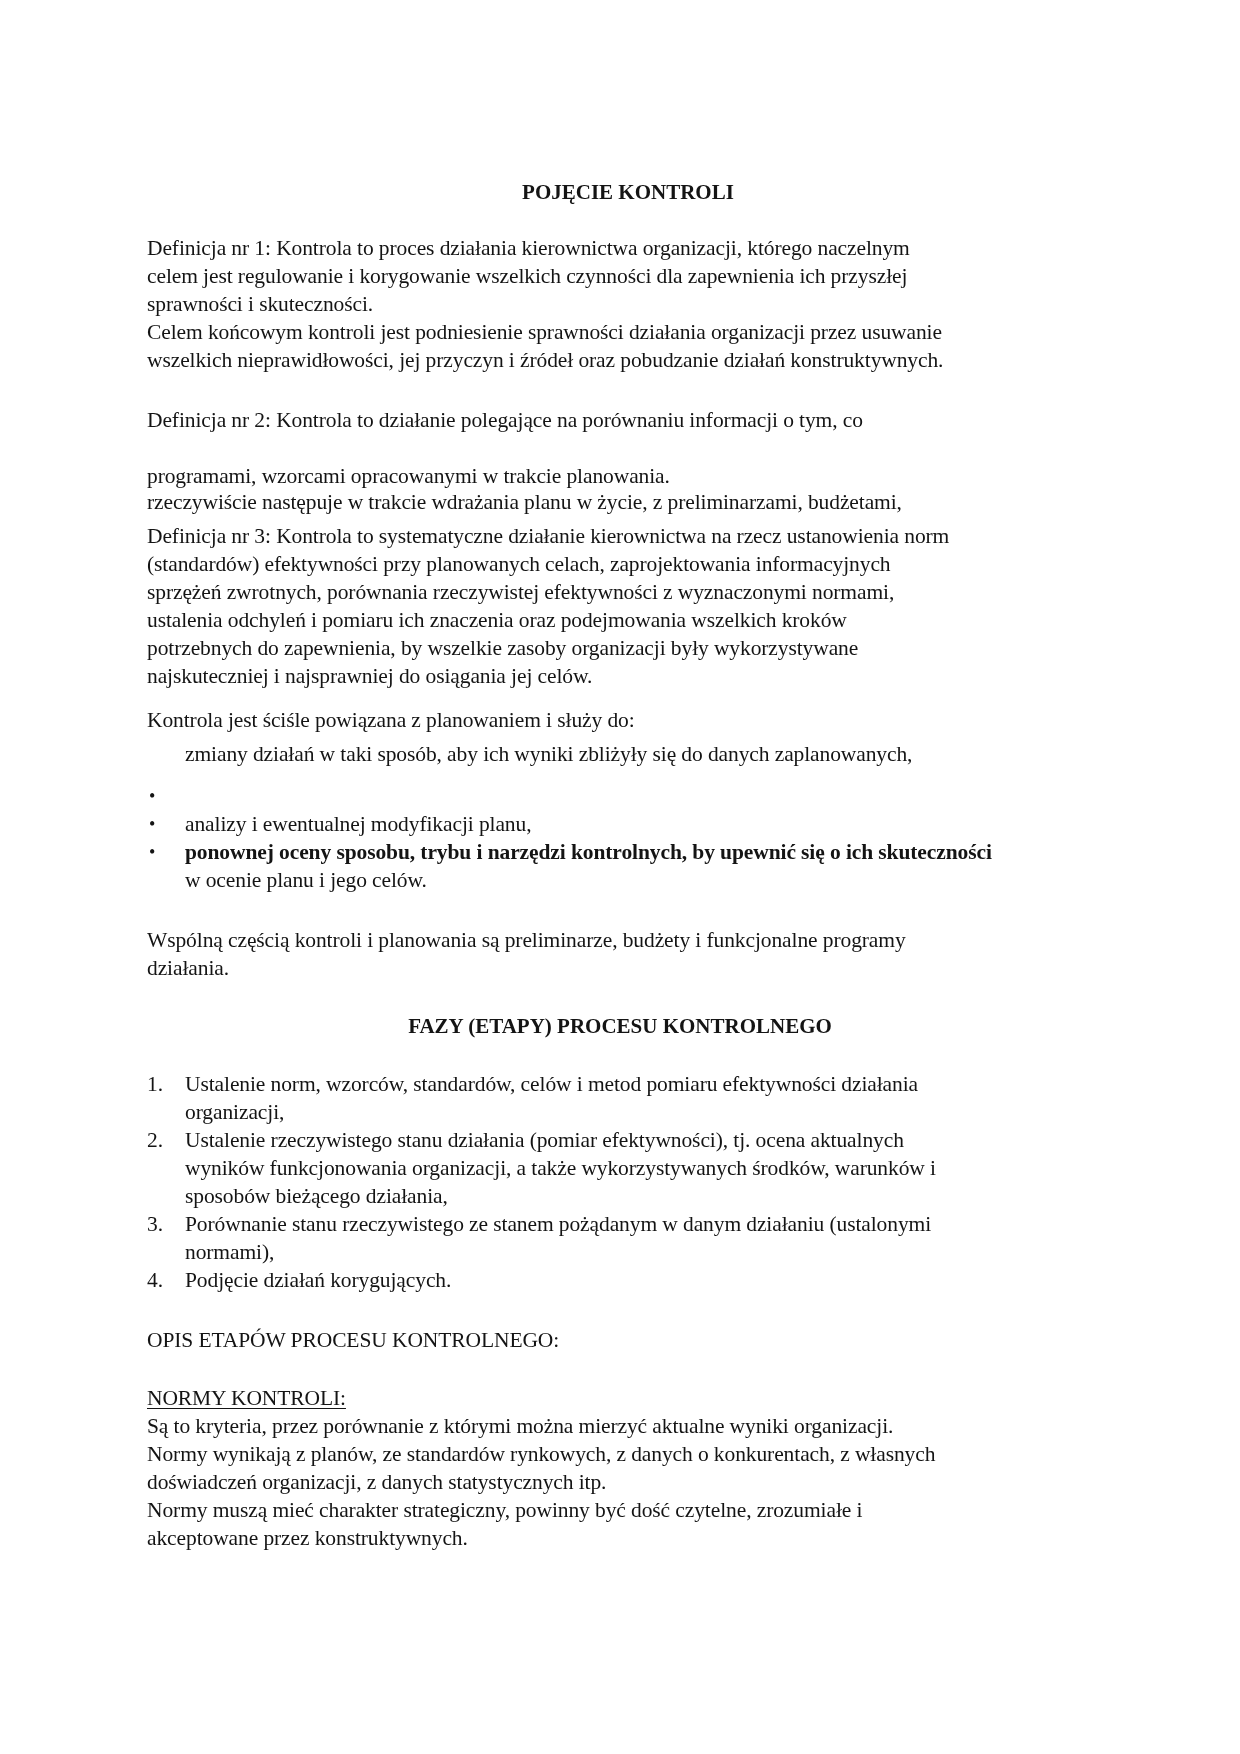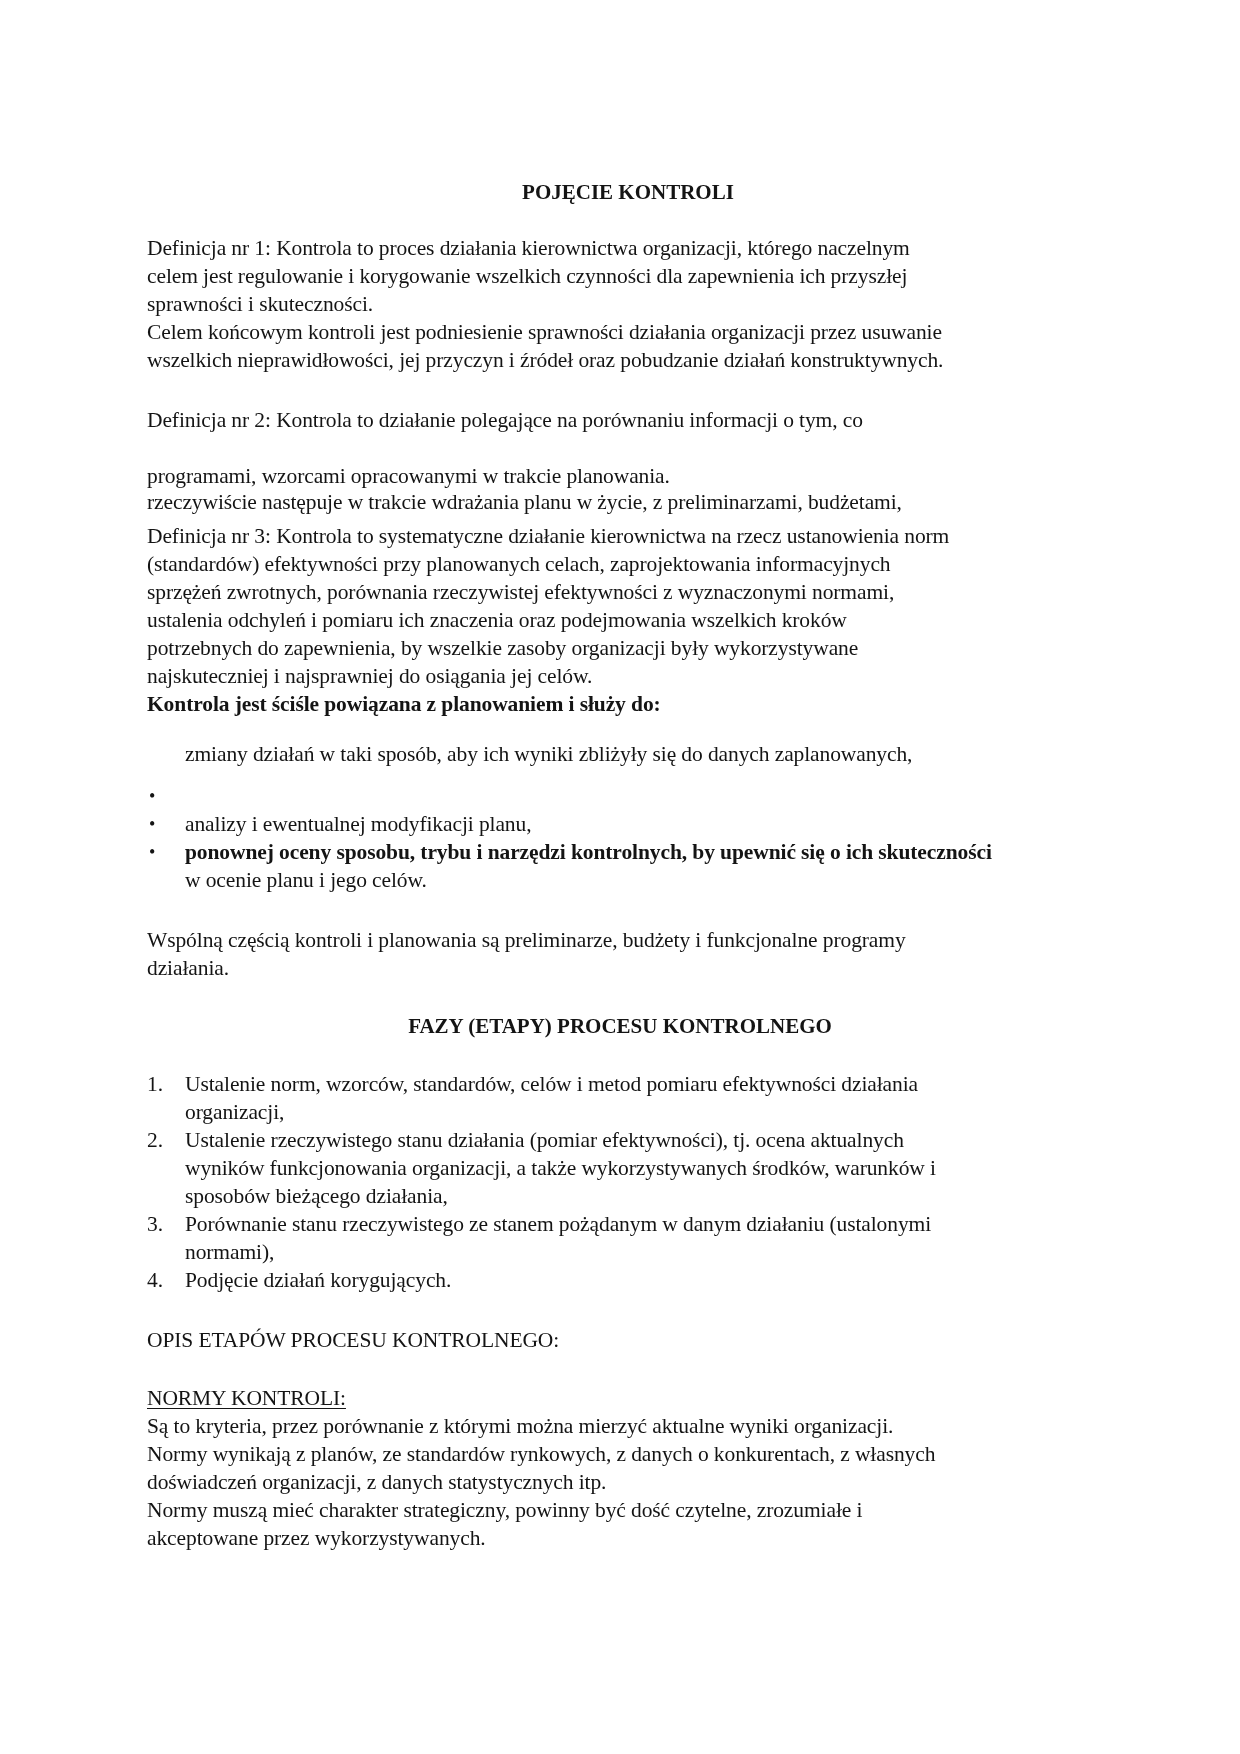--- a/index.html
+++ b/index.html
@@ -83,21 +83,21 @@
 
   <div>
     <div class="line" style="top:522px;">Definicja nr 3: Kontrola to systematyczne działanie kierownictwa na rzecz ustanowienia norm</div>
     <div class="line" style="top:550px;">(standardów) efektywności przy planowanych celach, zaprojektowania informacyjnych</div>
     <div class="line" style="top:578px;">sprzężeń zwrotnych, porównania rzeczywistej efektywności z wyznaczonymi normami,</div>
     <div class="line" style="top:606px;">ustalenia odchyleń i pomiaru ich znaczenia oraz podejmowania wszelkich kroków</div>
     <div class="line" style="top:634px;">potrzebnych do zapewnienia, by wszelkie zasoby organizacji były wykorzystywane</div>
     <div class="line" style="top:662px;">najskuteczniej i najsprawniej do osiągania jej celów.</div>
   </div>
 
-  <div class="line" style="top:690px;font-weight:bold;">Kontrola jest ściśle powiązana z planowaniem i służy do:</div>
+  <div class="line" style="top:706px;">Kontrola jest ściśle powiązana z planowaniem i służy do:</div>
 
   <div>
     <div>
       <span class="bullet" style="top:782px;">•</span>
       <div class="line indent" style="top:740px;">zmiany działań w taki sposób, aby ich wyniki zbliżyły się do danych zaplanowanych,</div>
     </div>
     <div>
       <span class="bullet" style="top:810px;">•</span>
       <div class="line indent" style="top:810px;">analizy i ewentualnej modyfikacji planu,</div>
     </div>
@@ -140,16 +140,16 @@
 
   <div class="line" style="top:1326px;">OPIS ETAPÓW PROCESU KONTROLNEGO:</div>
 
   <div class="line underline" style="top:1384px;">NORMY KONTROLI:</div>
 
   <div>
     <div class="line" style="top:1412px;">Są to kryteria, przez porównanie z którymi można mierzyć aktualne wyniki organizacji.</div>
     <div class="line" style="top:1440px;">Normy wynikają z planów, ze standardów rynkowych, z danych o konkurentach, z własnych</div>
     <div class="line" style="top:1468px;">doświadczeń organizacji, z danych statystycznych itp.</div>
     <div class="line" style="top:1496px;">Normy muszą mieć charakter strategiczny, powinny być dość czytelne, zrozumiałe i</div>
-    <div class="line" style="top:1524px;">akceptowane przez wykorzystywanych.</div>
+    <div class="line" style="top:1524px;">akceptowane przez konstruktywnych.</div>
   </div>
 
 </div>
 
 </body></html>

